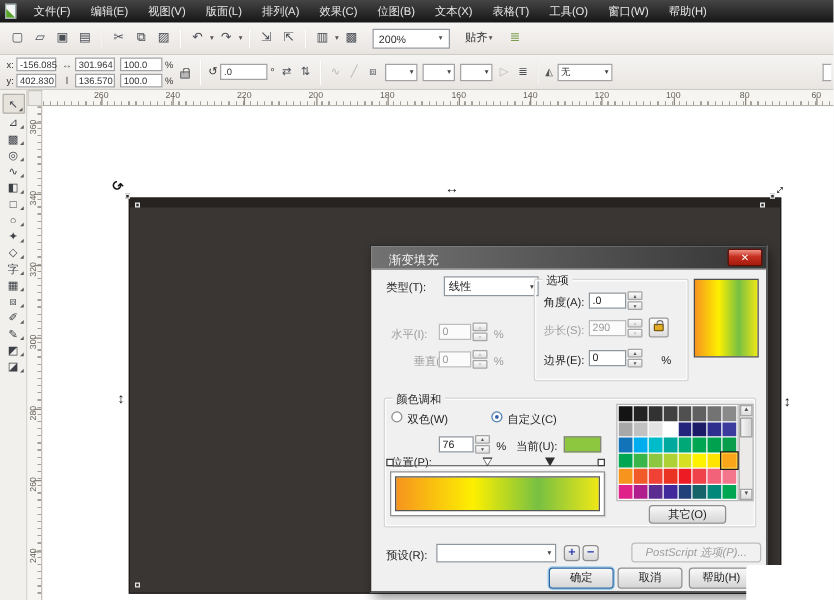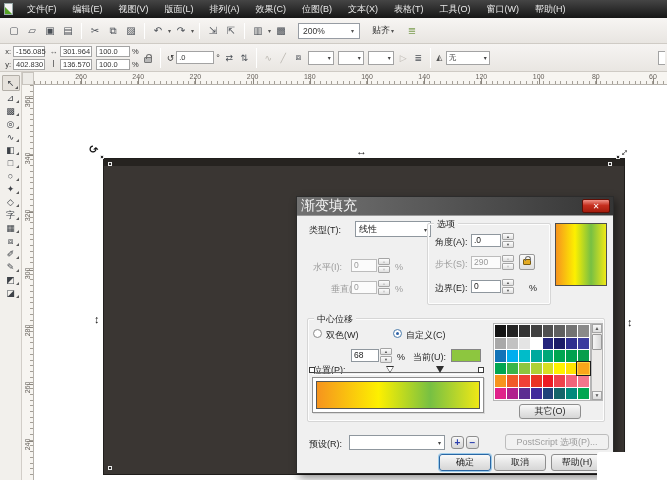--- a/index.html
+++ b/index.html
@@ -88,21 +88,21 @@
   .sel-rect .topstrip{position:absolute;left:0;top:0;width:100%;height:7px;background:#262320;}
   .handle{position:absolute;color:#141414;font-weight:bold;font-size:11px;line-height:11px;z-index:6;}
   .rot45{transform:rotate(-45deg);}
   .rot315{transform:rotate(45deg);}
   .sqh{position:absolute;width:4px;height:4px;background:#2d2d2d;border:1px solid #e9e9e9;z-index:6;}
 
   
   .dialog{position:absolute;left:296px;top:196px;width:318px;height:278px;background:#f0f0f0;
     border:1px solid #2c2c2c;box-shadow:3px 4px 9px rgba(0,0,0,.45);font-size:9px;color:#1e1e1e;z-index:20;}
   .dlg-title{height:19px;background:linear-gradient(90deg,#727272,#353535);color:#f4f4f4;
-    display:flex;align-items:flex-start;padding-left:4px;font-size:14px;border-bottom:1px solid #9a9a9a;}
+    display:flex;align-items:flex-end;padding-left:14px;font-size:10px;border-bottom:1px solid #9a9a9a;}
   .dlg-close{position:absolute;right:3px;top:2px;width:28px;height:14px;border-radius:2px;
     background:linear-gradient(#ef9287,#c62f1f 45%,#a51c0d);border:1px solid #5f0e05;color:#fff;
     font-size:8px;font-weight:bold;display:flex;align-items:center;justify-content:center;}
   .dl{position:absolute;line-height:10px;font-size:9px;}
   .dis-t{color:#9c9c9c;}
   .grp{position:absolute;border:1px solid #d6d6d6;border-radius:2px;box-shadow:0 0 0 1px #fdfdfd inset;}
   .grp-legend{position:absolute;top:-7px;left:6px;background:#f0f0f0;padding:1px 3px;line-height:12px;font-size:9px;}
   .din{position:absolute;height:13px;background:#fff;border:1px solid #8f979e;padding:0 2px;
     line-height:11px;font-size:8.5px;color:#222;}
   .din.dis{color:#9b9b9b;background:#fbfbfb;border-color:#bcbcbc;}
@@ -135,21 +135,21 @@
   .pal-cell{width:100%;height:100%;}
   .pal-cell.sel{box-shadow:0 0 0 1px #ffd24a,0 0 0 2px #1d1d1d;z-index:2;}
   .sb{position:absolute;background:#eceae8;border:1px solid #b5b5b5;}
   .sb-btn{position:absolute;left:0;width:100%;height:9px;background:linear-gradient(#f8f8f8,#dcdcdc);
     border:1px solid #a5a5a5;font-size:5px;line-height:7px;text-align:center;color:#555;}
   .sb-thumb{position:absolute;left:0;top:10px;width:100%;height:16px;background:linear-gradient(90deg,#f6f6f6,#d6d6d6);
     border:1px solid #999;border-radius:1px;}
   .btn{position:absolute;display:flex;align-items:center;justify-content:center;font-size:9px;color:#1e1e1e;
     background:linear-gradient(#f9f9f9,#e8e8e8 45%,#d6d6d6);border:1px solid #8e8e8e;border-radius:3px;}
   .btn.focus{border-color:#2a67a4;box-shadow:0 0 0 1px #9ccbea;}
-  .btn.disabled{color:#9d9d9d;background:#f1f1f1;border-color:#bdbdbd;}
+  .btn.disabled{color:#9d9d9d;background:#f1f1f1;border-color:#bdbdbd;font-style:italic;}
   .pm{font-weight:bold;color:#2c3fae;font-size:10px;}
   .artifact{position:absolute;left:597px;top:452px;width:44px;height:28px;background:#fff;
     border-radius:3px 0 0 0;z-index:25;}
 </style>
 </head>
 <body>
 
 <div class="app">
 
   <div class="menubar">
@@ -397,28 +397,28 @@
     <div class="din" style="left:174px;top:83px;width:30px">0</div>
     <div class="spin" style="left:205px;top:82px">
         <span>▲</span>
         <span>▼</span>
       </div>
     <span class="dl" style="left:232px;top:86px">%</span>
 
     <div class="gprev" style="left: 258px; top: 26px; width: 52px; height: 63px; background: linear-gradient(90deg, rgb(246, 148, 30) 0%, rgb(253, 240, 0) 38%, rgb(119, 192, 67) 70%, rgb(239, 232, 22) 100%);"></div>
 
     <div class="grp" style="left:10px;top:121px;width:298px;height:104px">
-      <span class="grp-legend">中心位移</span>
+      <span class="grp-legend">颜色调和</span>
     </div>
     <span class="rad" style="left:16px;top:132px"></span>
     <span class="dl" style="left:29px;top:133px">双色(W)</span>
     <span class="rad on" style="left:96px;top:132px"></span>
     <span class="dl" style="left:109px;top:133px">自定义(C)</span>
     <span class="dl" style="left:16px;top:168px">位置(P):</span>
-    <div class="din" style="left:54px;top:152px;width:28px">68</div>
+    <div class="din" style="left:54px;top:152px;width:28px">76</div>
     <div class="spin" style="left:83px;top:151px">
         <span>▲</span>
         <span>▼</span>
       </div>
     <span class="dl" style="left:100px;top:155px">%</span>
     <span class="dl" style="left:116px;top:155px">当前(U):</span>
     <div class="curswatch" style="left: 154px; top: 152px; width: 30px; height: 13px; background: rgb(141, 198, 63);"></div>
 
     <div class="slider-line" style="left:15px;top:175px;width:170px"></div>
 

